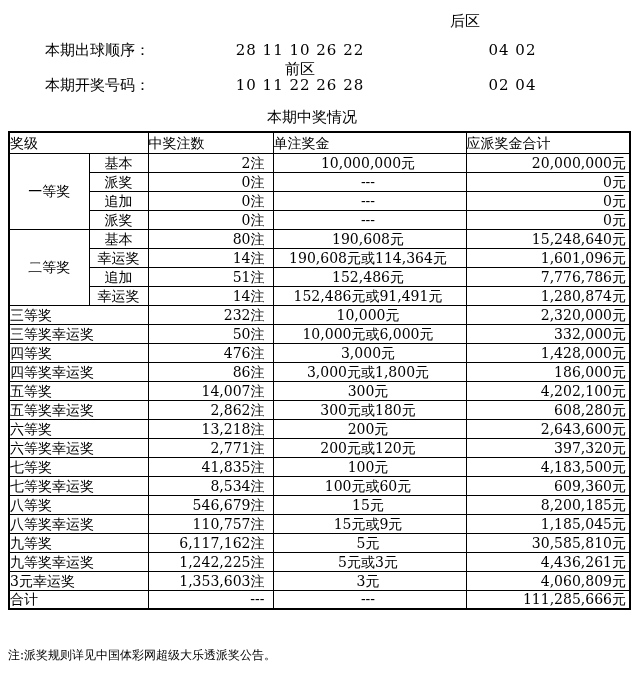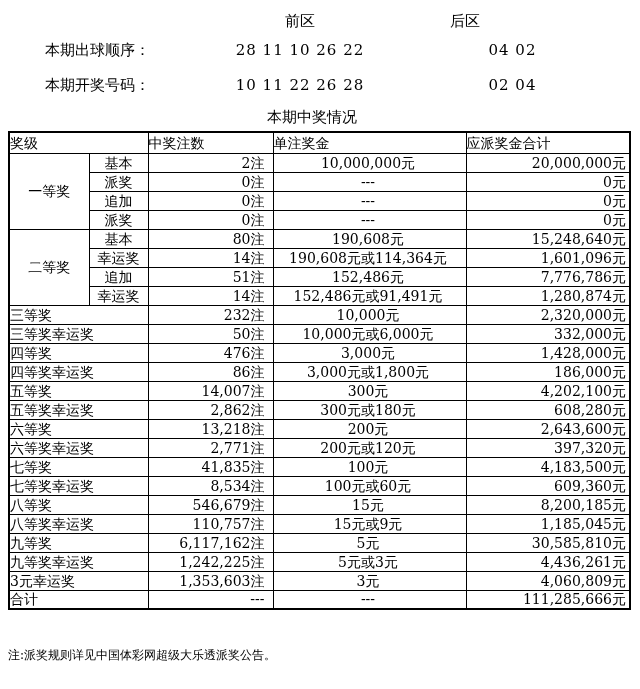--- a/index.html
+++ b/index.html
@@ -7,21 +7,21 @@
   .page {
     position: relative;
     width: 640px;
     height: 689px;
     background: #ffffff;
     color: #000000;
     font-family: "DejaVu Serif", "Liberation Serif", serif;
     overflow: hidden;
   }
   .zone-label { position: absolute; top: 12px; font-size: 15px; }
-  .zone-front { left: 180px; width: 240px; text-align: center; }
+  .zone-front { left: 180px; width: 240px; text-align: center; margin-top: 48px; }
   .zone-back  { left: 450px; width: 125px; text-align: left; }
 
   .draw-row { position: absolute; left: 0; width: 508px; height: 18px; font-size: 15px; }
   .draw-row-1 { top: 41px; }
   .draw-row-2 { top: 76px; }
   .draw-label { position: absolute; left: 45px; }
   .draw-front { position: absolute; left: 180px; width: 240px; text-align: center; letter-spacing: 1px; }
   .draw-back  { position: absolute; left: 450px; width: 125px; text-align: center; letter-spacing: 1px; }
 
   .table-title {

